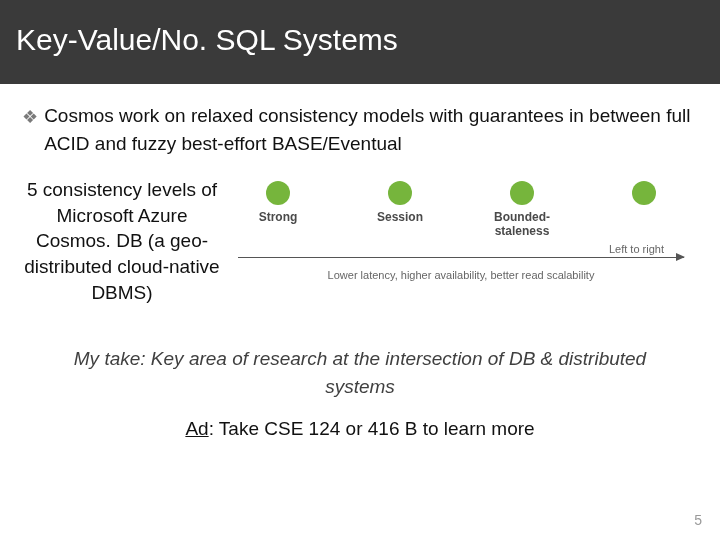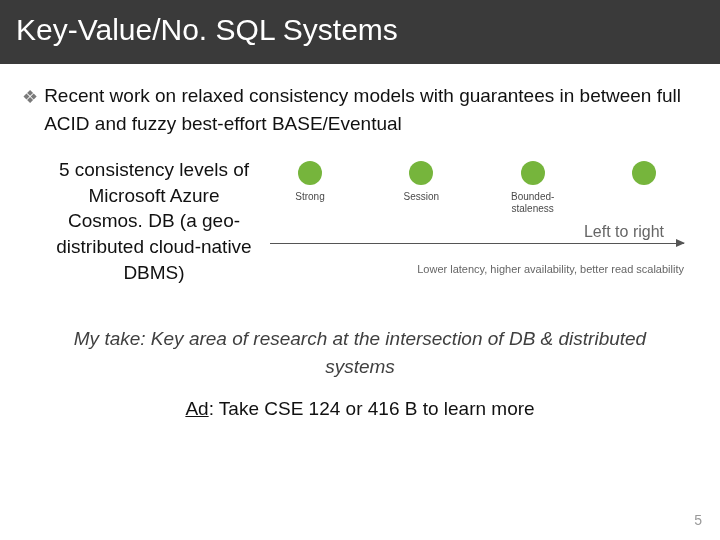--- a/index.html
+++ b/index.html
@@ -8,21 +8,21 @@
     height: 540px;
     background: #ffffff;
     font-family: Arial, Helvetica, sans-serif;
     position: relative;
     overflow: hidden;
   }
   .title-bar {
     background: #3a3a3a;
     color: #ffffff;
     padding: 10px 16px 14px 16px;
-    height: 64px;
+    height: 84px;
     display: flex;
     align-items: center;
   }
   .title-bar h1 {
     font-size: 30px;
     font-weight: 400;
     letter-spacing: 0px;
   }
   .body-area {
     padding: 18px 22px 0 22px;
@@ -47,21 +47,20 @@
     align-items: flex-start;
     margin-top: 6px;
   }
   .sidebar-text {
     width: 200px;
     font-size: 19px;
     color: #111;
     line-height: 1.35;
     text-align: center;
     padding-top: 4px;
-    margin-left: 32px;
   }
   .diagram {
     flex: 1;
     padding: 8px 8px 0 0;
   }
   .levels-row {
     display: flex;
     justify-content: space-between;
     text-align: center;
     padding: 0 4px;
@@ -73,32 +72,33 @@
     align-items: center;
     gap: 6px;
   }
   .dot {
     width: 24px;
     height: 24px;
     border-radius: 50%;
     background: #76b53c;
   }
   .level-label {
-    font-size: 10px;
+    font-size: 12px;
     color: #4a4a4a;
     line-height: 1.15;
     height: 28px;
+    font-weight: bold;
   }
   .arrow-wrap {
     margin-top: 4px;
     padding: 0 6px;
   }
   .arrow-caption-top {
     text-align: right;
-    font-size: 16px;
+    font-size: 11px;
     color: #666;
     padding-right: 20px;
     margin-bottom: 2px;
   }
   .arrow-line {
     height: 8px;
     border-top: 1px solid #555;
     position: relative;
   }
   .arrow-line::after {
@@ -107,22 +107,22 @@
     right: -1px;
     top: -5px;
     width: 0; height: 0;
     border-left: 9px solid #555;
     border-top: 4px solid transparent;
     border-bottom: 4px solid transparent;
   }
   .arrow-caption-bottom {
     font-size: 11px;
     color: #666;
-    text-align: right;
-    margin-top: 12px;
+    text-align: center;
+    margin-top: 4px;
   }
   .take {
     font-size: 19px;
     font-style: italic;
     text-align: center;
     color: #404040;
     margin-top: 40px;
     line-height: 1.45;
     padding: 0 30px;
   }
@@ -145,21 +145,21 @@
 <body>
 
 <div class="title-bar">
   <h1>Key-Value/No. SQL Systems</h1>
 </div>
 
 <div class="body-area">
 
   <div class="bullet-row">
     <span class="diamond">❖</span>
-    <span>Recent work on relaxed consistency models with guarantees in between full ACID and fuzzy best-effort BASE/Eventual</span>
+    <span>Cosmos work on relaxed consistency models with guarantees in between full ACID and fuzzy best-effort BASE/Eventual</span>
   </div>
 
   <div class="mid-row">
     <div class="sidebar-text">5 consistency levels of Microsoft Azure Cosmos. DB (a geo-distributed cloud-native DBMS)</div>
 
     <div class="diagram">
       <div class="levels-row">
         <div class="level">
           <div class="dot"></div>
           <div class="level-label">Strong</div>

